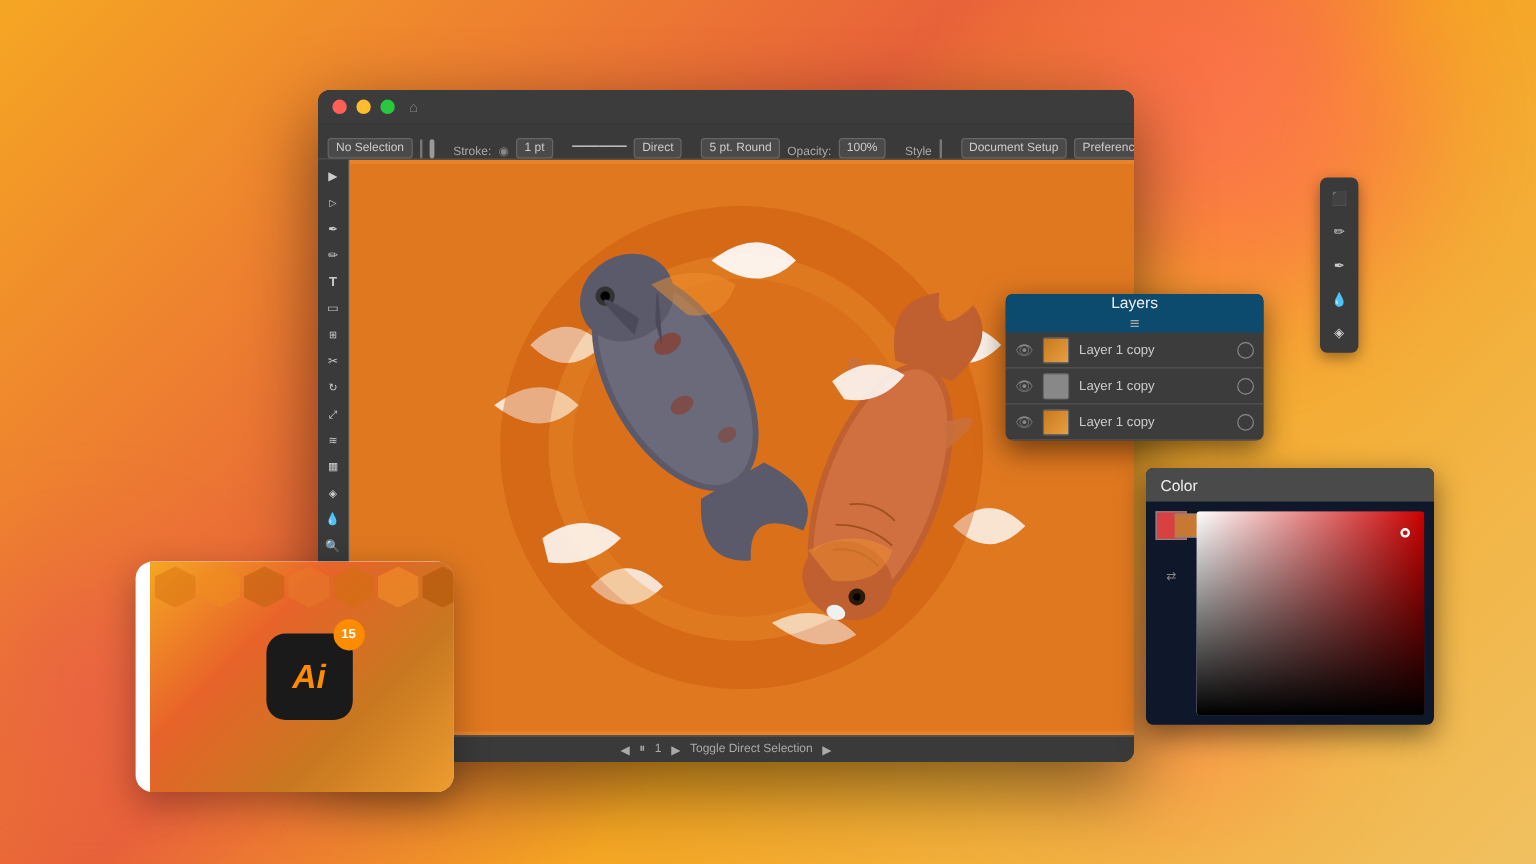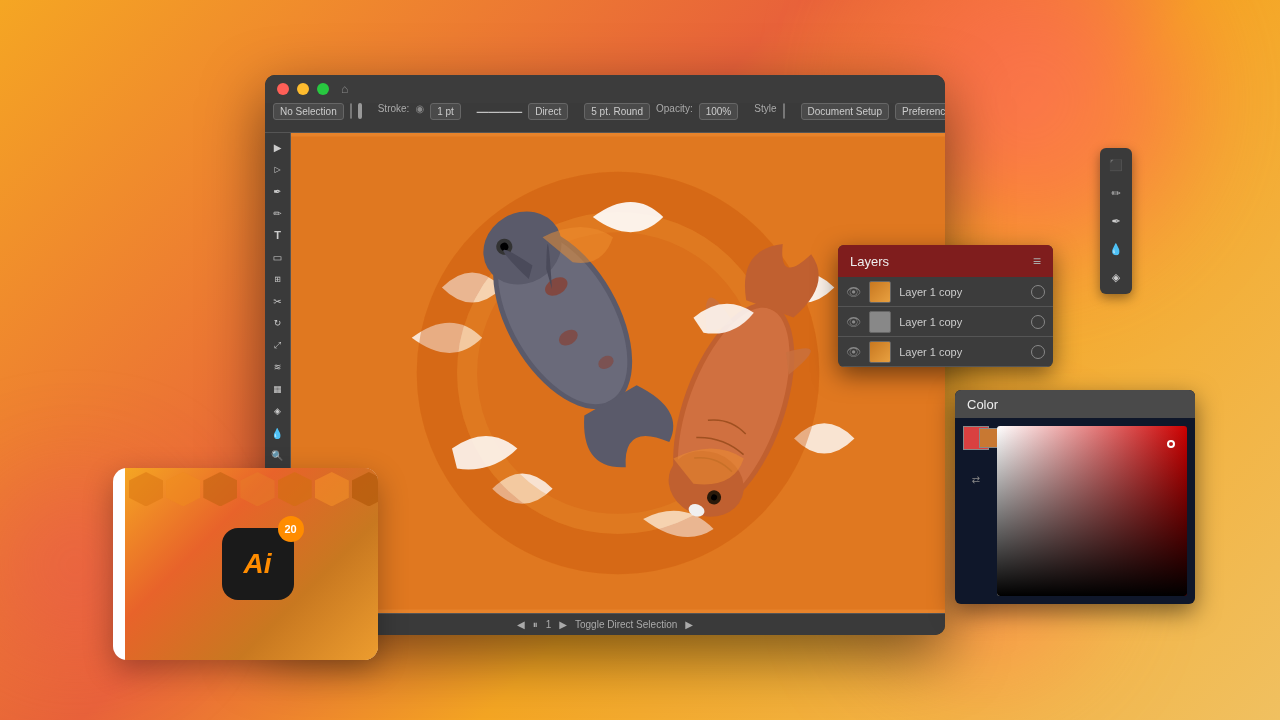--- a/index.html
+++ b/index.html
@@ -79,21 +79,21 @@
       flex: 1;
       text-align: center;
       color: #ccc;
       font-size: 12px;
     }
 
     .toolbar {
       background: #3a3a3a;
       height: 30px;
       display: flex;
-      align-items: flex-start;
+      align-items: flex-end;
       padding: 0 8px;
       gap: 6px;
       font-size: 10px;
       color: #ccc;
       flex-shrink: 0;
       border-bottom: 1px solid #555;
     }
 
     .toolbar-item {
       background: #4a4a4a;
@@ -203,26 +203,27 @@
       top: 245px;
       left: 838px;
       width: 215px;
       background: #3c3c3c;
       border-radius: 6px;
       box-shadow: 0 8px 24px rgba(0,0,0,0.5);
       overflow: hidden;
     }
 
     .layers-header {
-      background: #7f1d1d;
+      background: #0c4a6e;
       height: 32px;
       display: flex;
       align-items: center;
       padding: 0 12px;
       justify-content: space-between;
+      flex-direction: column;
     }
 
     .layers-title {
       color: #eee;
       font-size: 13px;
       font-weight: 500;
     }
 
     .layers-menu-icon {
       color: #aaa;
@@ -667,16 +668,16 @@
       <div style="background:rgba(200,100,20,0.7);clip-path:polygon(50% 0%,100% 25%,100% 75%,50% 100%,0% 75%,0% 25%);"></div>
       <div style="background:rgba(230,130,40,0.4);clip-path:polygon(50% 0%,100% 25%,100% 75%,50% 100%,0% 75%,0% 25%);"></div>
       <div style="background:rgba(210,110,15,0.6);clip-path:polygon(50% 0%,100% 25%,100% 75%,50% 100%,0% 75%,0% 25%);"></div>
       <div style="background:rgba(250,150,40,0.5);clip-path:polygon(50% 0%,100% 25%,100% 75%,50% 100%,0% 75%,0% 25%);"></div>
       <div style="background:rgba(180,90,10,0.7);clip-path:polygon(50% 0%,100% 25%,100% 75%,50% 100%,0% 75%,0% 25%);"></div>
     </div>
     <div class="ai-logo">
       <span class="ai-text">Ai</span>
     </div>
     <div class="badge-15">
-      <span>20</span>
+      <span>15</span>
     </div>
   </div>
 </div>
 
 </body></html>

